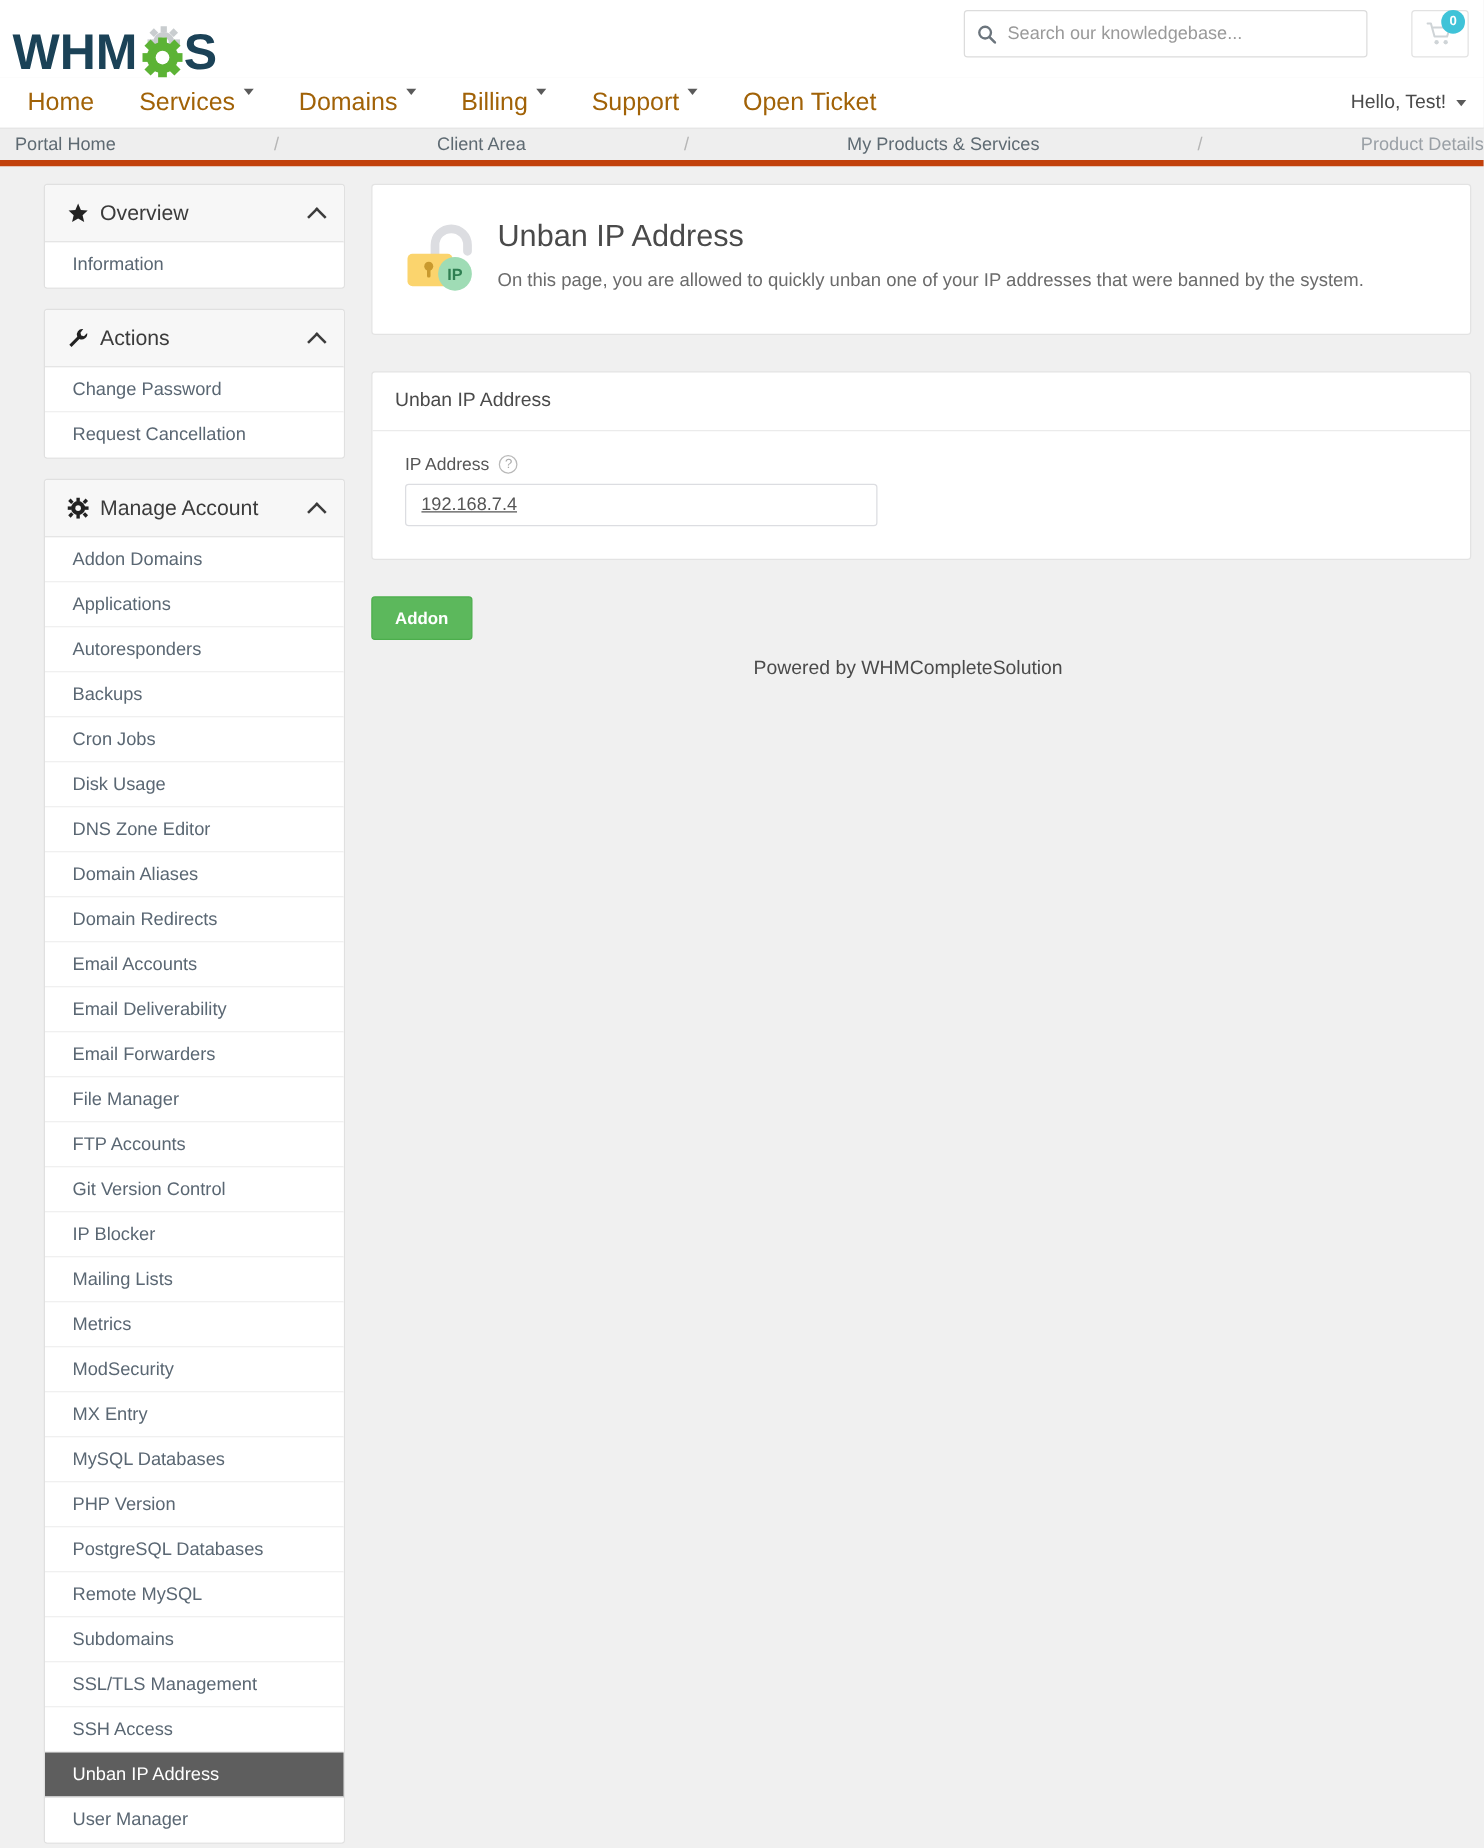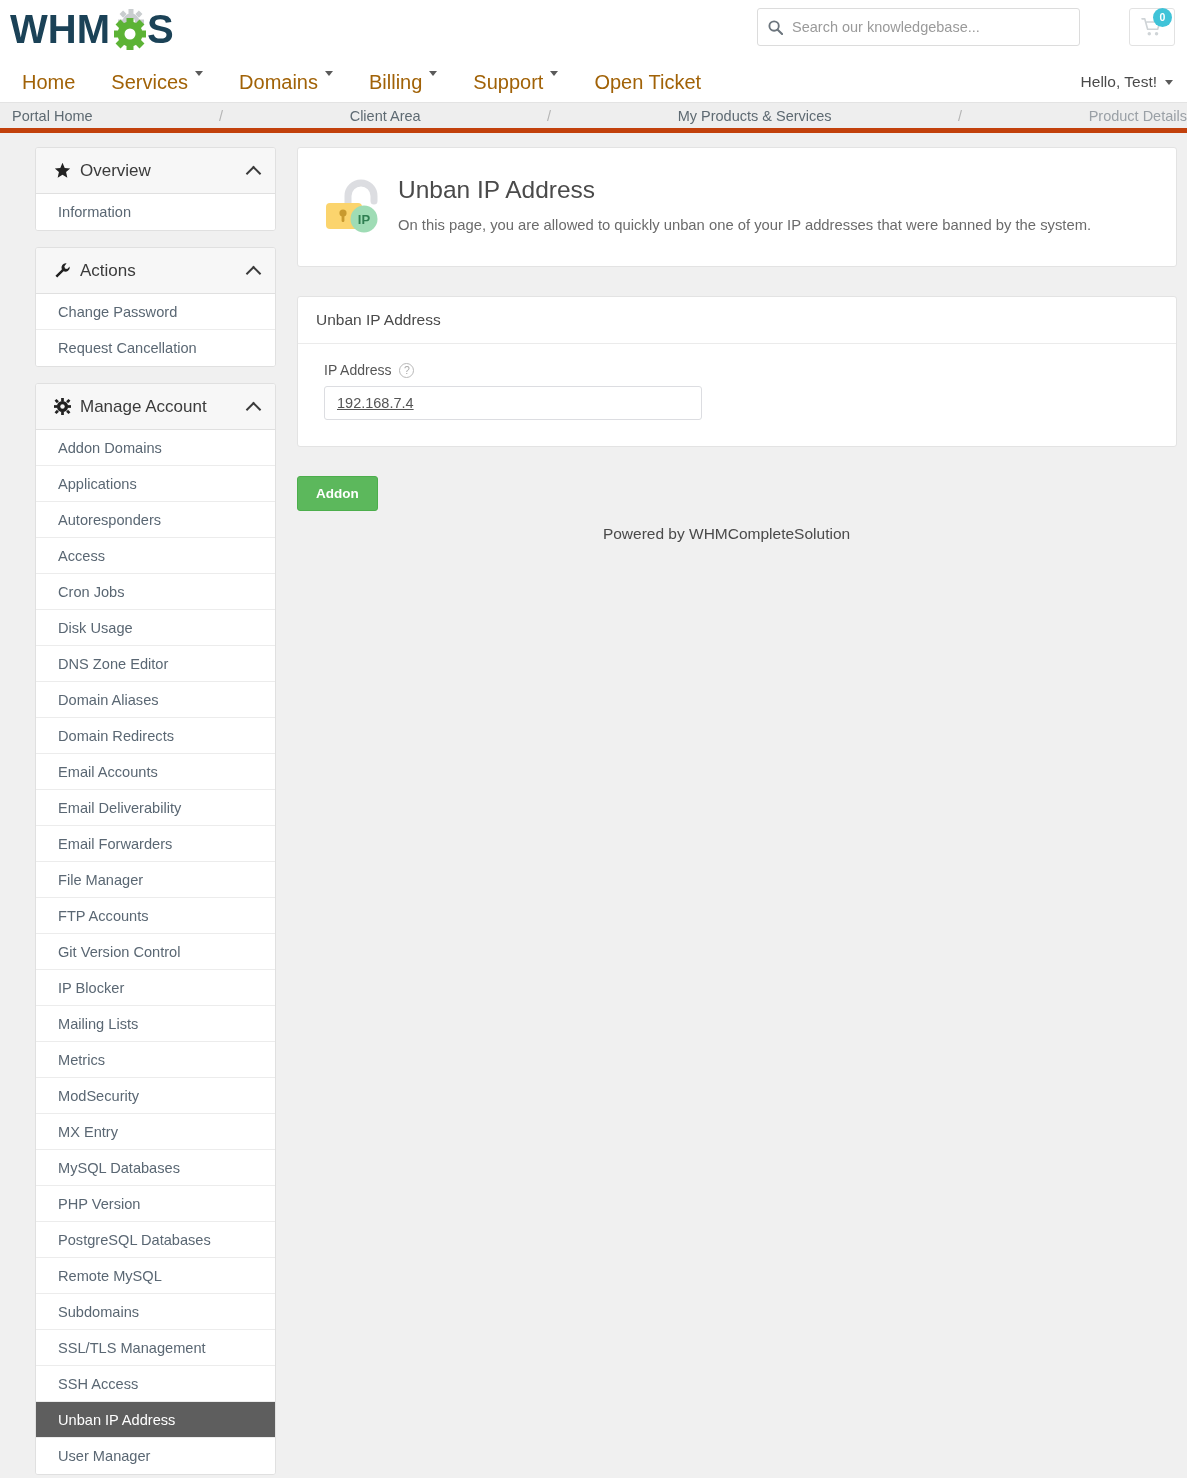--- a/index.html
+++ b/index.html
@@ -12,29 +12,29 @@
   body { width: 1187px; min-height: 1478px; position: relative; }
 
   
   .topbar {
     background: #ffffff;
     height: 62px;
     position: relative;
   }
   .logo {
     position: absolute;
-    left: 8px; top: 4px;
+    left: 8px; top: 16px;
     display: flex; align-items: center;
     height: 52px;
   }
   .logo-svg { display: block; }
 
   .search-wrap {
     position: absolute;
-    right: 107px; top: 8px;
+    right: 93px; top: 8px;
     width: 323px; height: 38px;
     border: 1px solid #dcdcdc;
     border-radius: 3px;
     background: #fff;
     display: flex; align-items: center;
   }
   .search-icon {
     width: 34px; height: 100%;
     display: flex; align-items: center; justify-content: center;
     color: #6c757d;
@@ -431,21 +431,21 @@
             <circle cx="10" cy="10" r="2.6" fill="#f7f7f7"></circle>
           </svg>
         </span>
         <span class="panel-title">Manage Account</span>
         <span class="chevron"></span>
       </div>
       <ul class="panel-list">
         <li>Addon Domains</li>
         <li>Applications</li>
         <li>Autoresponders</li>
-        <li>Access</li>
+        <li>Backups</li>
         <li>Cron Jobs</li>
         <li>Disk Usage</li>
         <li>DNS Zone Editor</li>
         <li>Domain Aliases</li>
         <li>Domain Redirects</li>
         <li>Email Accounts</li>
         <li>Email Deliverability</li>
         <li>Email Forwarders</li>
         <li>File Manager</li>
         <li>FTP Accounts</li>

